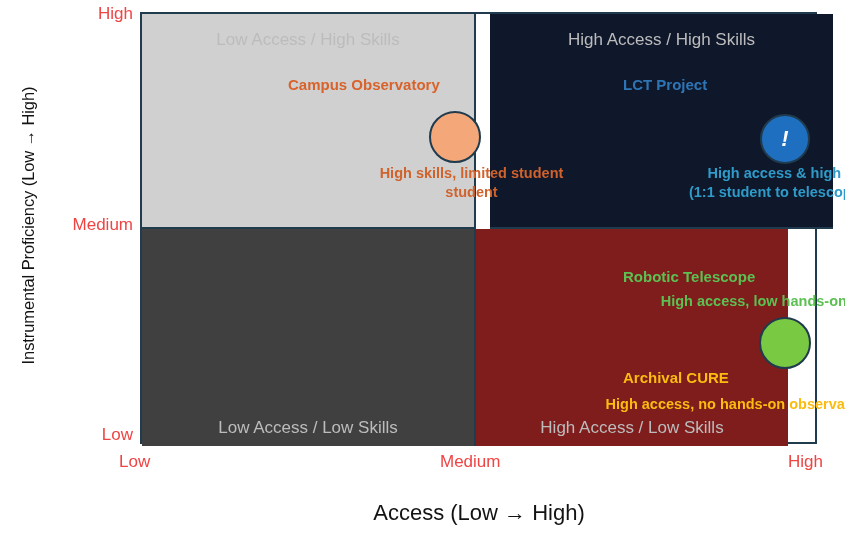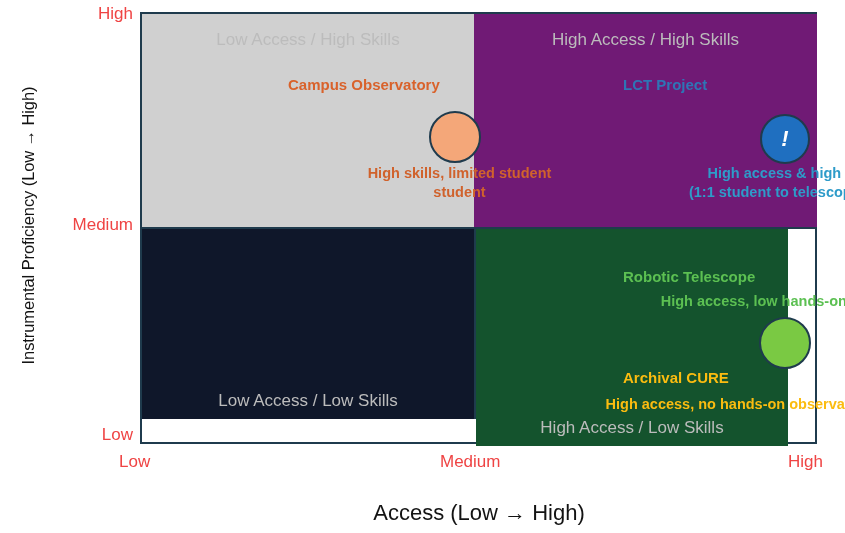--- a/index.html
+++ b/index.html
@@ -69,32 +69,32 @@
     position: absolute;
     box-sizing: border-box;
   }
   #quad-top-left {
     left: 0; top: 0; width: 334px; height: 215px;
     background: #d0d0d0;
     border-right: 2px solid #1f3b4d;
     border-bottom: 2px solid #1f3b4d;
   }
   #quad-top-right {
-    left: 332px; top: 0; width: 343px; height: 215px;
-    background: #701a75;
+    left: 348px; top: 0; width: 343px; height: 215px;
+    background: #0f172a;
     border-bottom: 2px solid #1f3b4d;
   }
   #quad-bottom-left {
-    left: 0; top: 215px; width: 334px; height: 190px;
-    background: #0f172a;
+    left: 0; top: 215px; width: 334px; height: 217px;
+    background: #404040;
     border-right: 2px solid #1f3b4d;
   }
   #quad-bottom-right {
     left: 334px; top: 215px; width: 312px; height: 217px;
-    background: #14532d;
+    background: #7f1d1d;
   }
 
   
   .quad-caption {
     position: absolute;
     left: 0;
     width: 100%;
     text-align: center;
     font-size: 17px;
     color: #bcbcbc;
@@ -135,21 +135,21 @@
     font-size: 22px;
     font-style: italic;
     font-weight: bold;
     line-height: 1;
     margin-top: -1px;
   }
 
   
   #campus-title { left: 146px; top: 62px; width: 343px; color: #d9622b; }
   #campus-bubble { left: 287px; top: 97px; width: 52px; height: 52px; background: #f4a779; }
-  #campus-desc  { left: 146px; top: 150px; width: 343px; color: #d0622c; }
+  #campus-desc  { left: 158px; top: 150px; width: 343px; color: #d0622c; }
 
   
   #lct-title  { left: 481px; top: 62px; width: 343px; color: #2e75b6; }
   #lct-bubble { left: 618px; top: 100px; width: 50px; height: 50px; background: #1f6fc0; }
   #lct-desc   { left: 481px; top: 150px; width: 343px; color: #2e9bc9; }
 
   
   #robotic-title  { left: 481px; top: 254px; width: 343px; color: #5cc052; }
   #robotic-desc   { left: 481px; top: 278px; width: 343px; color: #5cc052; }
   #robotic-bubble { left: 617px; top: 303px; width: 52px; height: 52px; background: #7ac943; }

